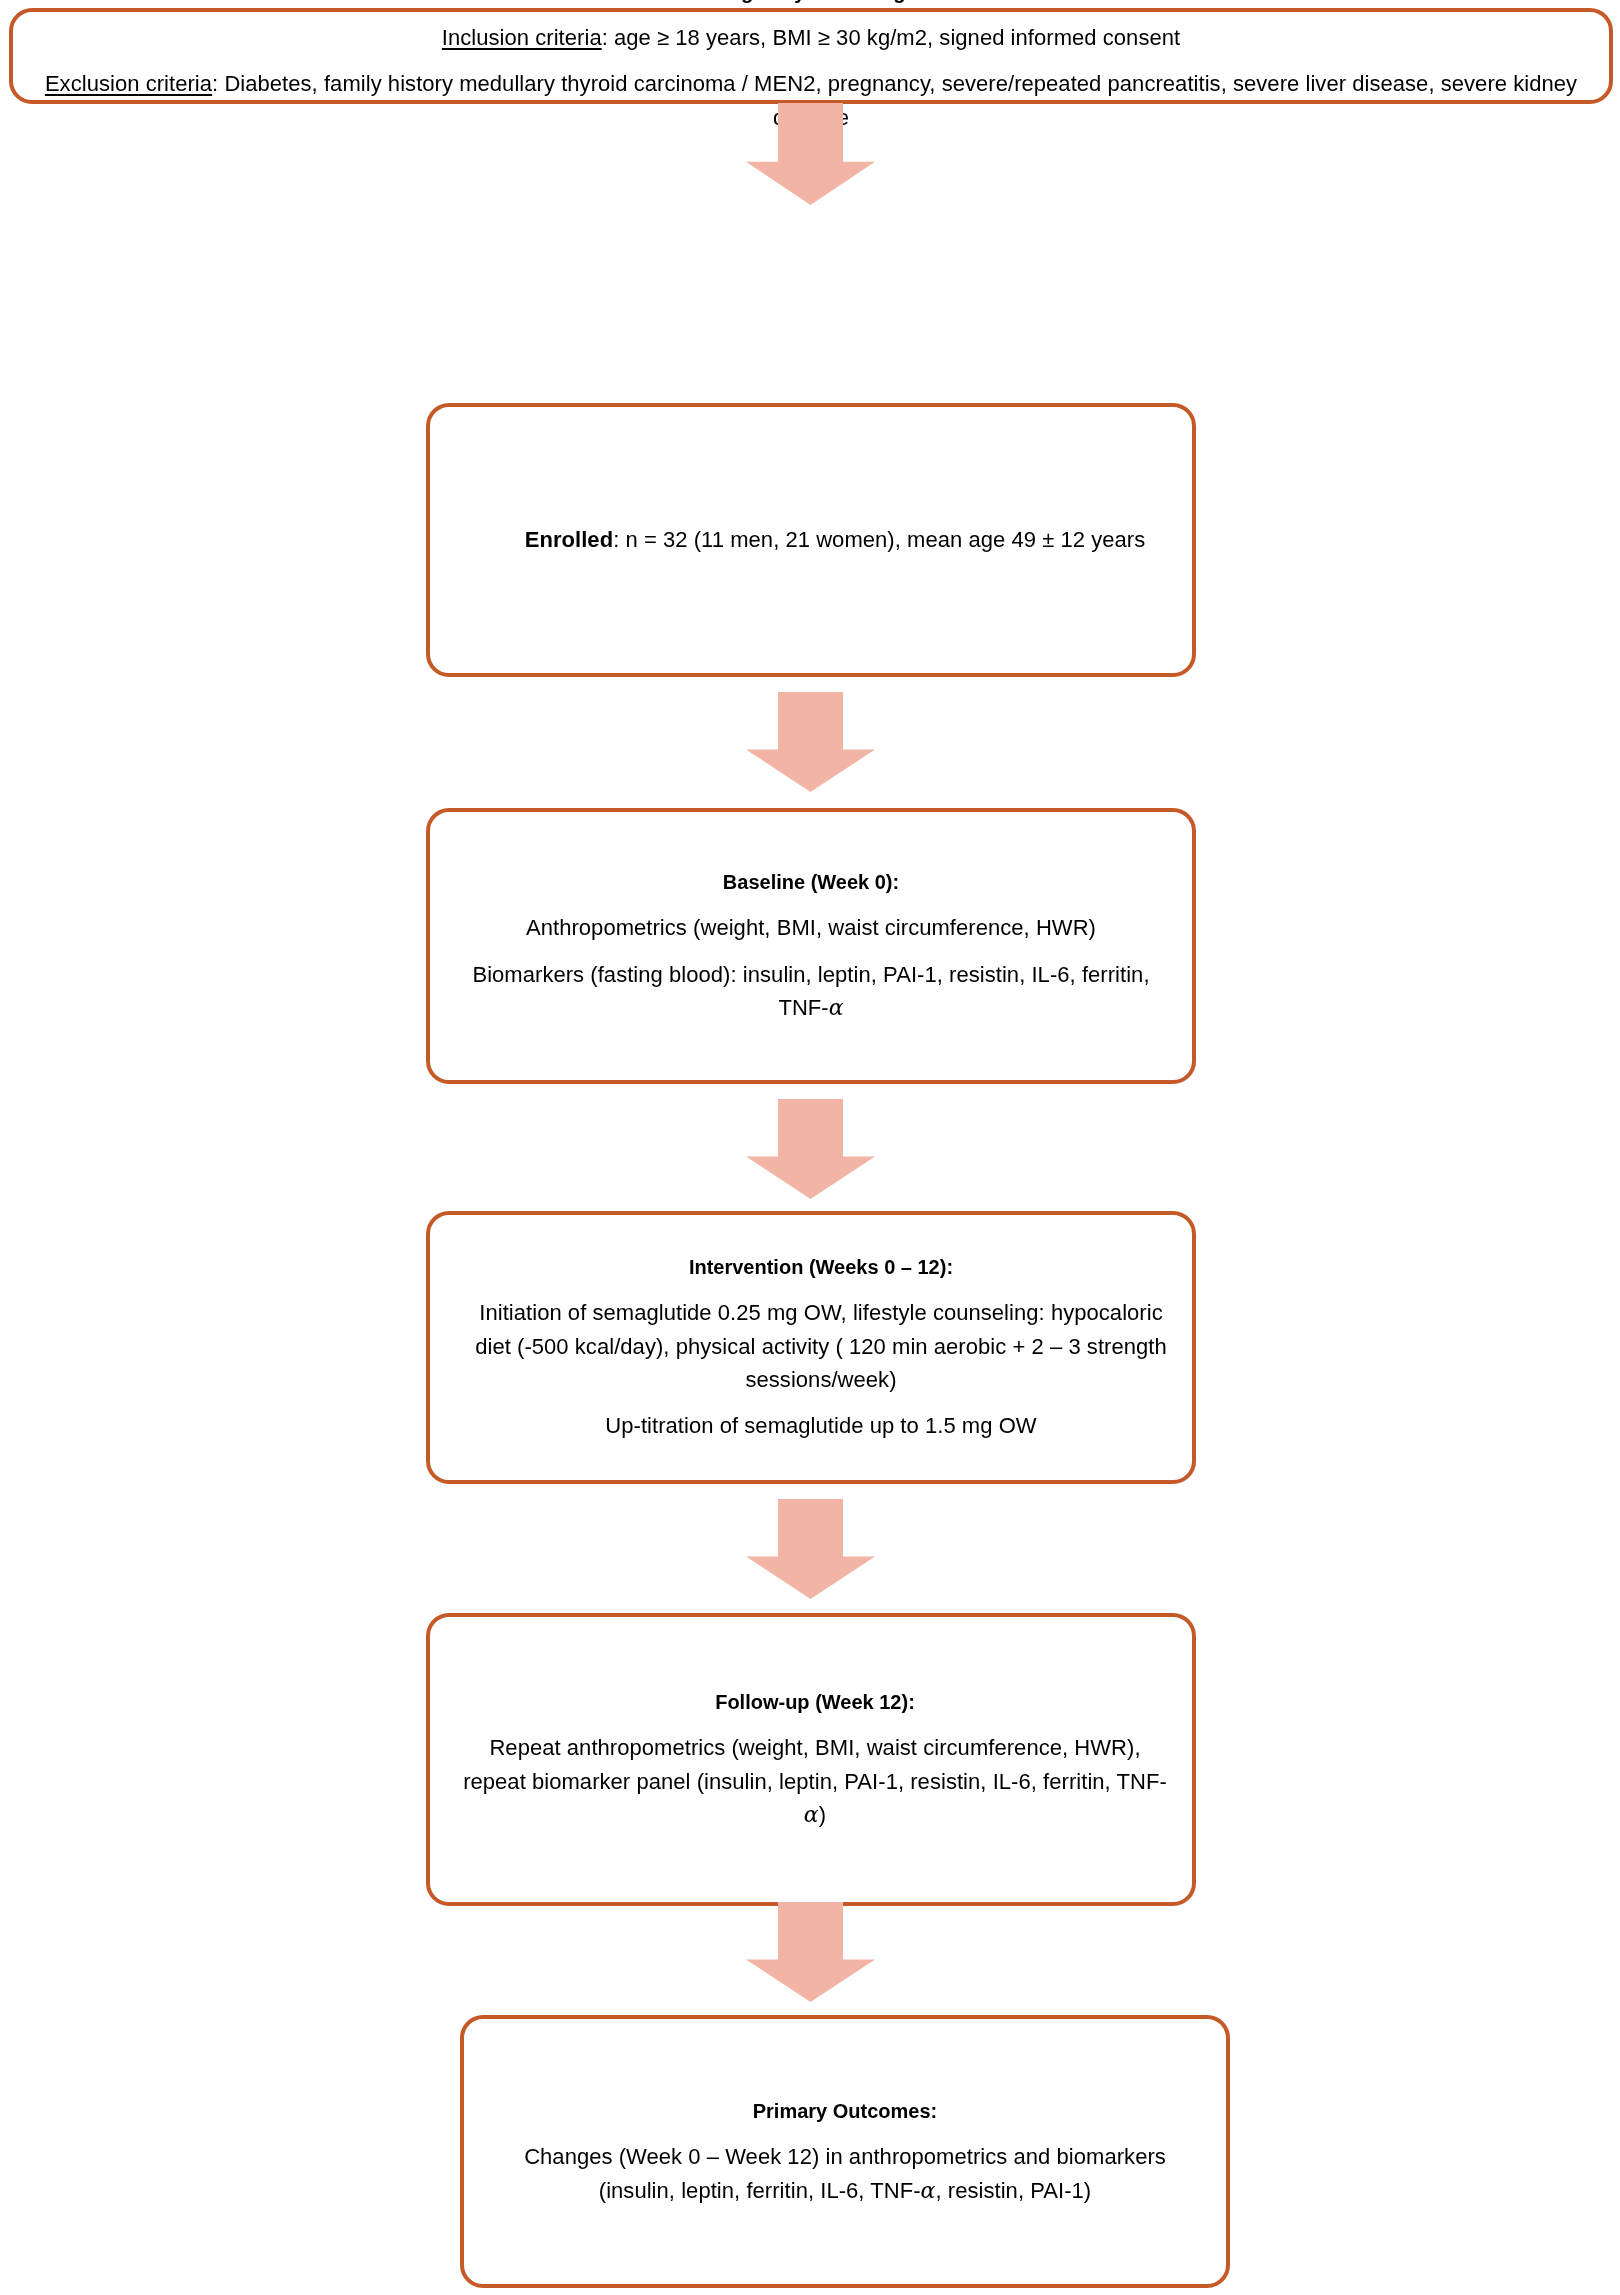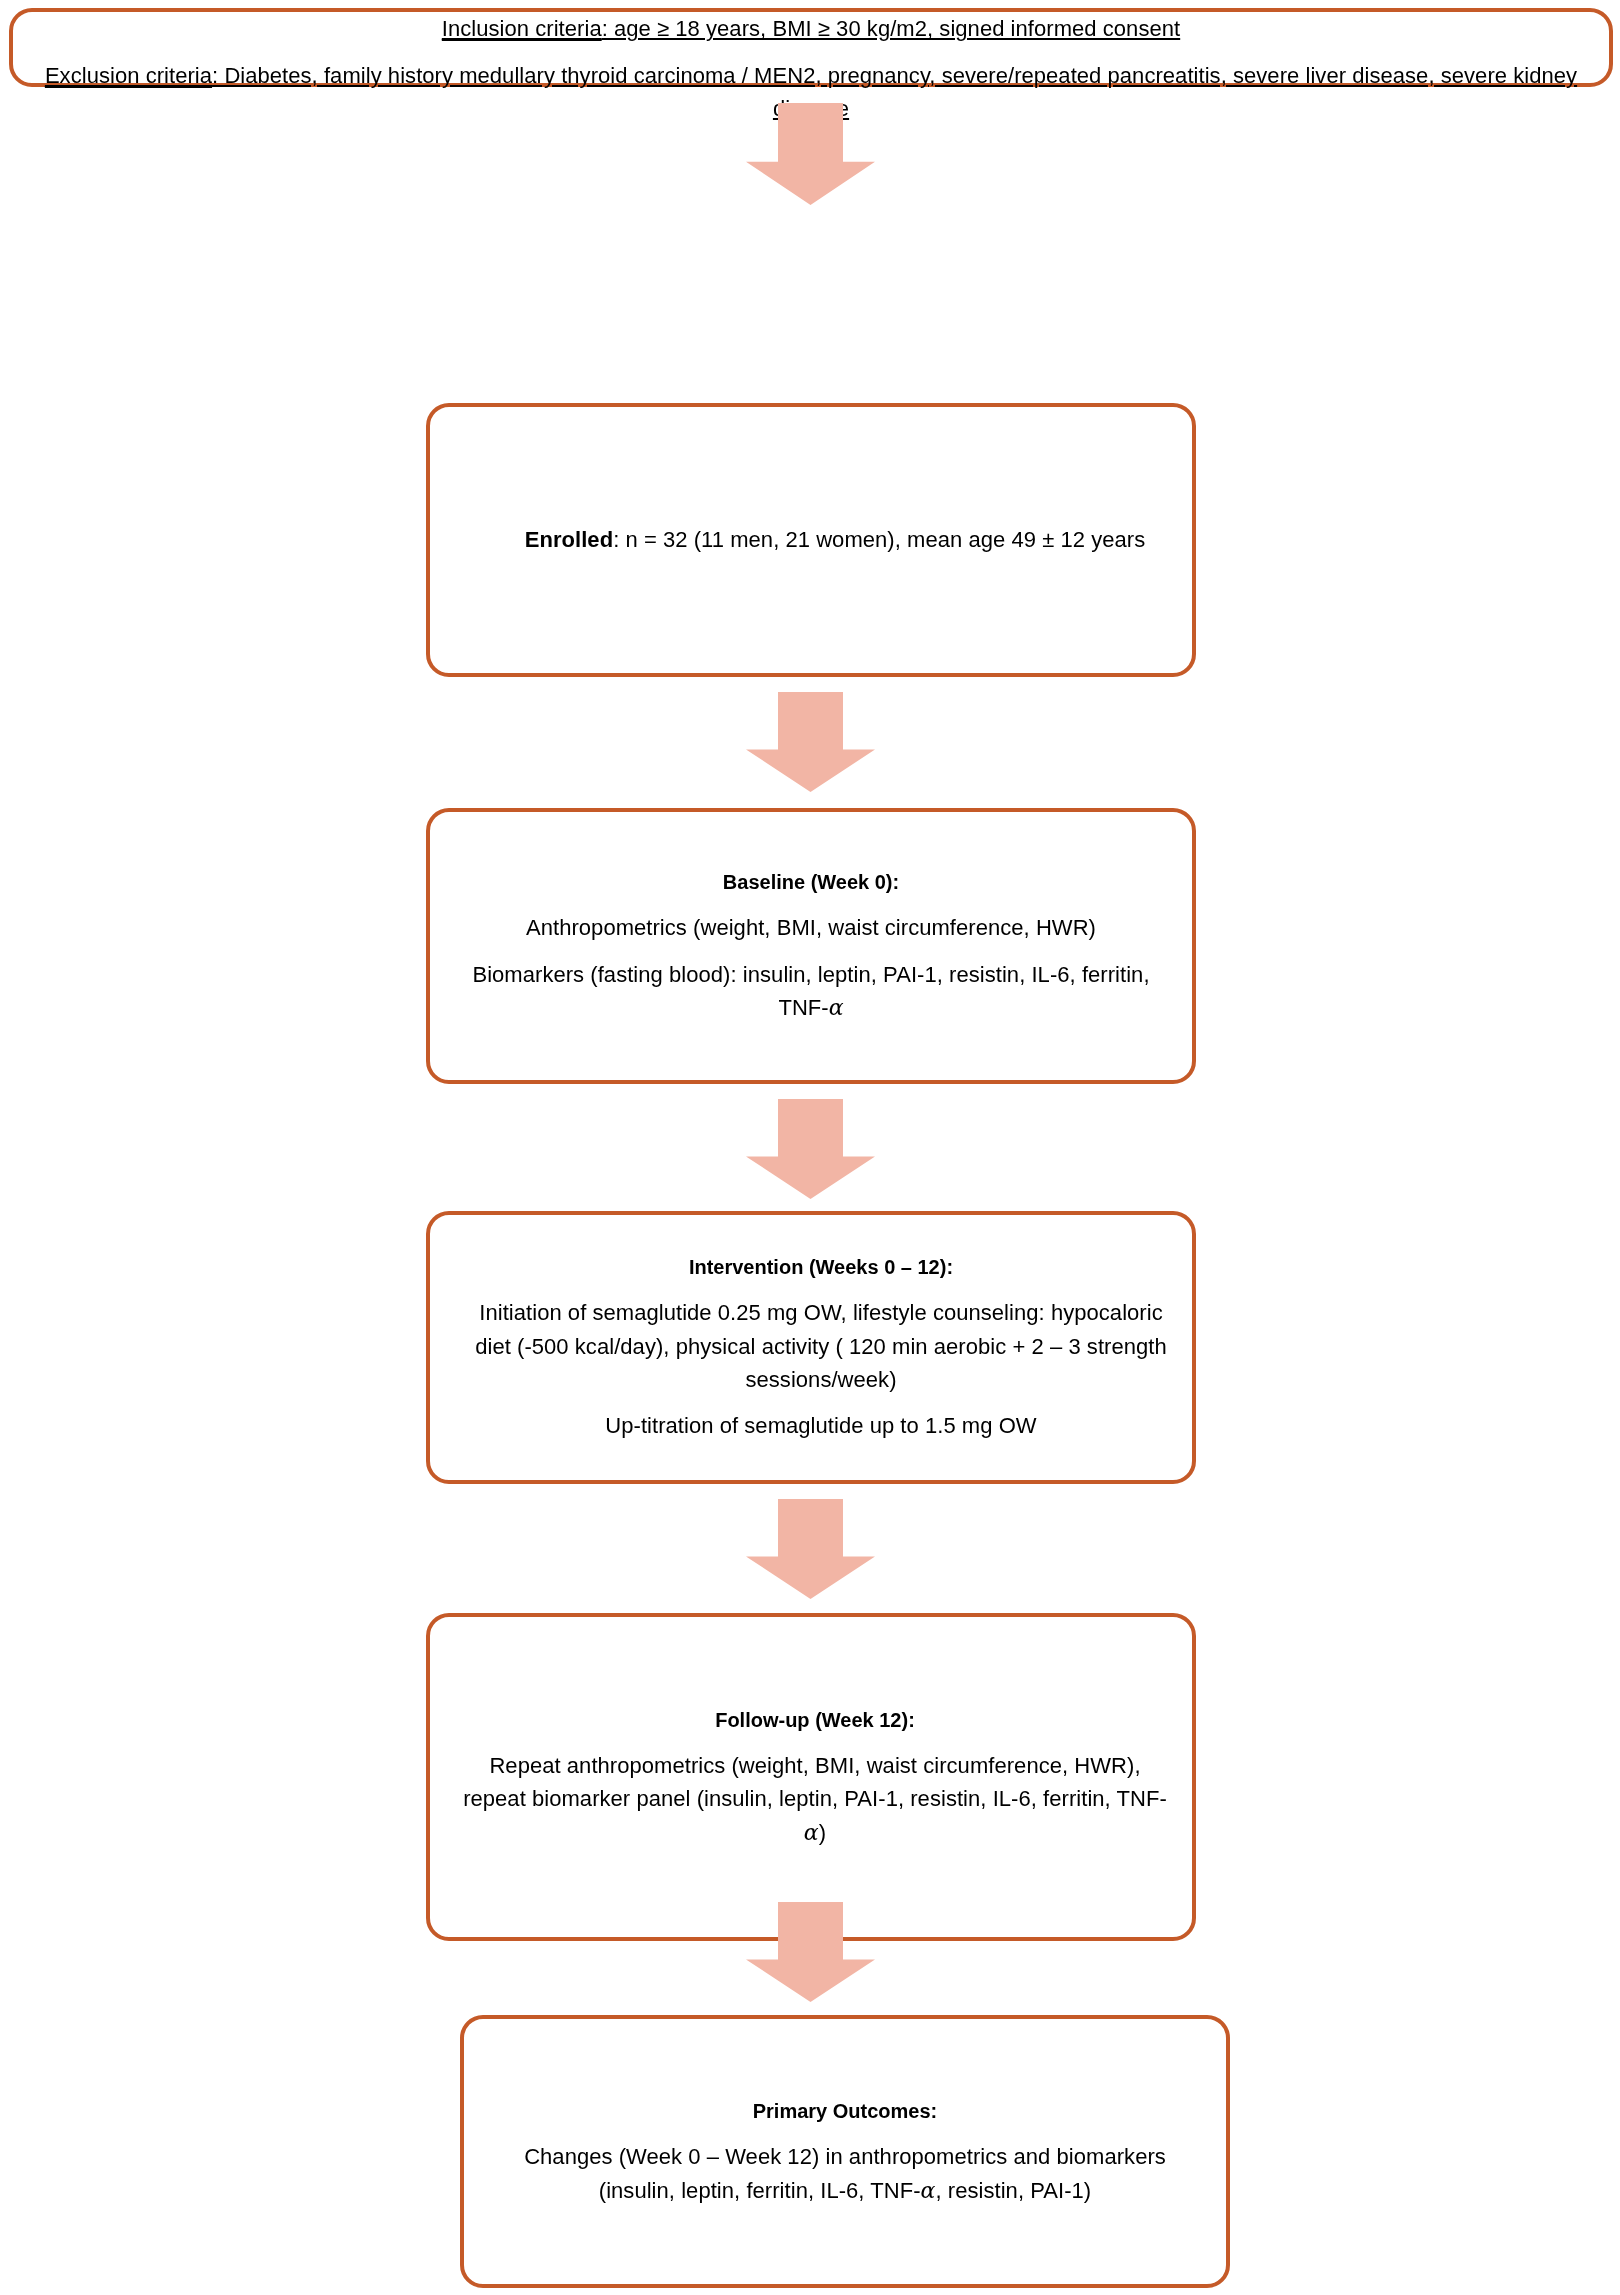--- a/index.html
+++ b/index.html
@@ -93,21 +93,21 @@
     display: block;
     width: 100%;
     height: 100%;
   }
 </style>
 </head>
 <body>
 
 <div id="flow-root">
 
-  <div class="flow-box wide" style="top:7.5px; height:79px;text-decoration:underline;">
+  <div class="flow-box wide" style="top:7.5px; height:96px;">
     <div class="box-inner">
       <div class="box-title">Eligibility screening</div>
       <div class="box-line">
         <span class="lbl-underline">Inclusion criteria</span><span>: age ≥ 18 years, BMI ≥ 30 kg/m2, signed informed consent</span>
       </div>
       <div class="box-line">
         <span class="lbl-underline">Exclusion criteria</span><span>: Diabetes, family history medullary thyroid carcinoma / MEN2, pregnancy, severe/repeated pancreatitis, severe liver disease, severe kidney disease</span>
       </div>
     </div>
   </div>
@@ -155,21 +155,21 @@
       <div class="box-line">Up-titration of semaglutide up to 1.5 mg OW</div>
     </div>
   </div>
 
   <div class="flow-arrow" style="top:1499px; height:100px;">
     <svg viewBox="0 0 258 200" preserveAspectRatio="none" aria-hidden="true">
       <polygon points="64,0 194,0 194,115 258,115 129,200 0,115 64,115" fill="#F2B5A5"></polygon>
     </svg>
   </div>
 
-  <div class="flow-box narrow" style="top:1613px; height:328px;padding-left:8px;">
+  <div class="flow-box narrow" style="top:1613px; height:293px;padding-left:8px;">
     <div class="box-inner">
       <div class="box-title">Follow-up (Week 12):</div>
       <div class="box-line">
         Repeat anthropometrics (weight, BMI, waist circumference, HWR), repeat biomarker panel (insulin, leptin, PAI-1, resistin, IL-6, ferritin, TNF-<span class="alpha">α</span>)
       </div>
     </div>
   </div>
 
   <div class="flow-arrow" style="top:1902px; height:100px;">
     <svg viewBox="0 0 258 200" preserveAspectRatio="none" aria-hidden="true">

